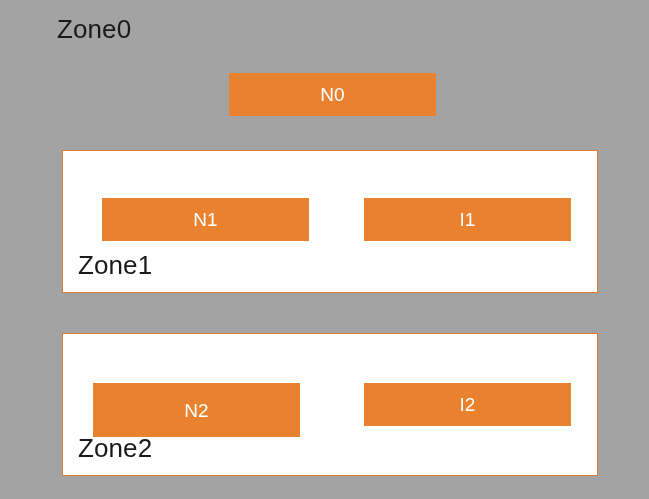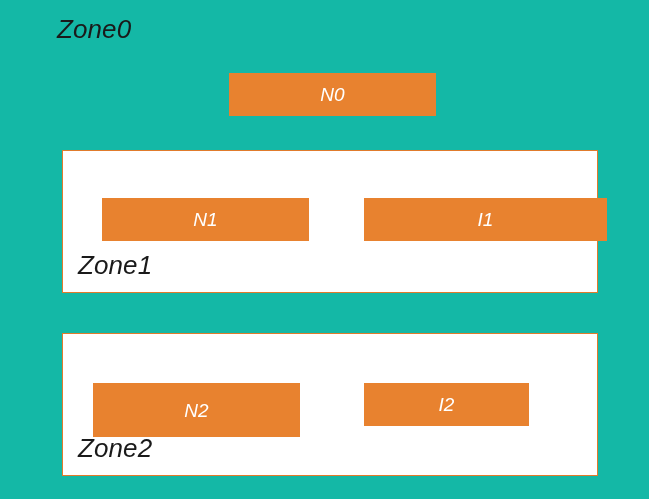--- a/index.html
+++ b/index.html
@@ -11,22 +11,21 @@
     height: 499px;
     background: #ffffff;
     font-family: "Liberation Sans", sans-serif;
     overflow: hidden;
   }
 
   #diagram-canvas {
     position: relative;
     width: 649px;
     height: 499px;
-    background: #14b8a6;
-    font-style: italic;
+    background: #a3a3a3;
   }
 
   
   .zone-label {
     position: absolute;
     font-family: "Liberation Sans", sans-serif;
     font-size: 26px;
     line-height: 30px;
     color: #1a1a1a;
     white-space: nowrap;
@@ -58,26 +57,26 @@
     white-space: nowrap;
     letter-spacing: 0.2px;
   }
 
   
   #zone0-label      { left: 57px;  top: 14px; }
   #node-n0          { left: 229px; top: 73px;  width: 207px; height: 43px; }
 
   #zone1-box        { left: 62px;  top: 150px; width: 536px; height: 143px; }
   #node-n1          { left: 102px;  top: 198px; width: 207px; height: 43px; }
-  #node-i1          { left: 364px; top: 198px; width: 243px; height: 43px; }
+  #node-i1          { left: 364px; top: 198px; width: 207px; height: 43px; }
   #zone1-label      { left: 78px;  top: 250px; }
 
   #zone2-box        { left: 62px;  top: 333px; width: 536px; height: 143px; }
   #node-n2          { left: 93px;  top: 383px; width: 207px; height: 54px; }
-  #node-i2          { left: 364px; top: 383px; width: 165px; height: 43px; }
+  #node-i2          { left: 364px; top: 383px; width: 207px; height: 43px; }
   #zone2-label      { left: 78px;  top: 433px; }
 </style>
 </head>
 <body>
 
 <div id="diagram-canvas">
 
   <div class="zone-label" id="zone0-label">Zone0</div>
 
   <div class="node-box" id="node-n0">

